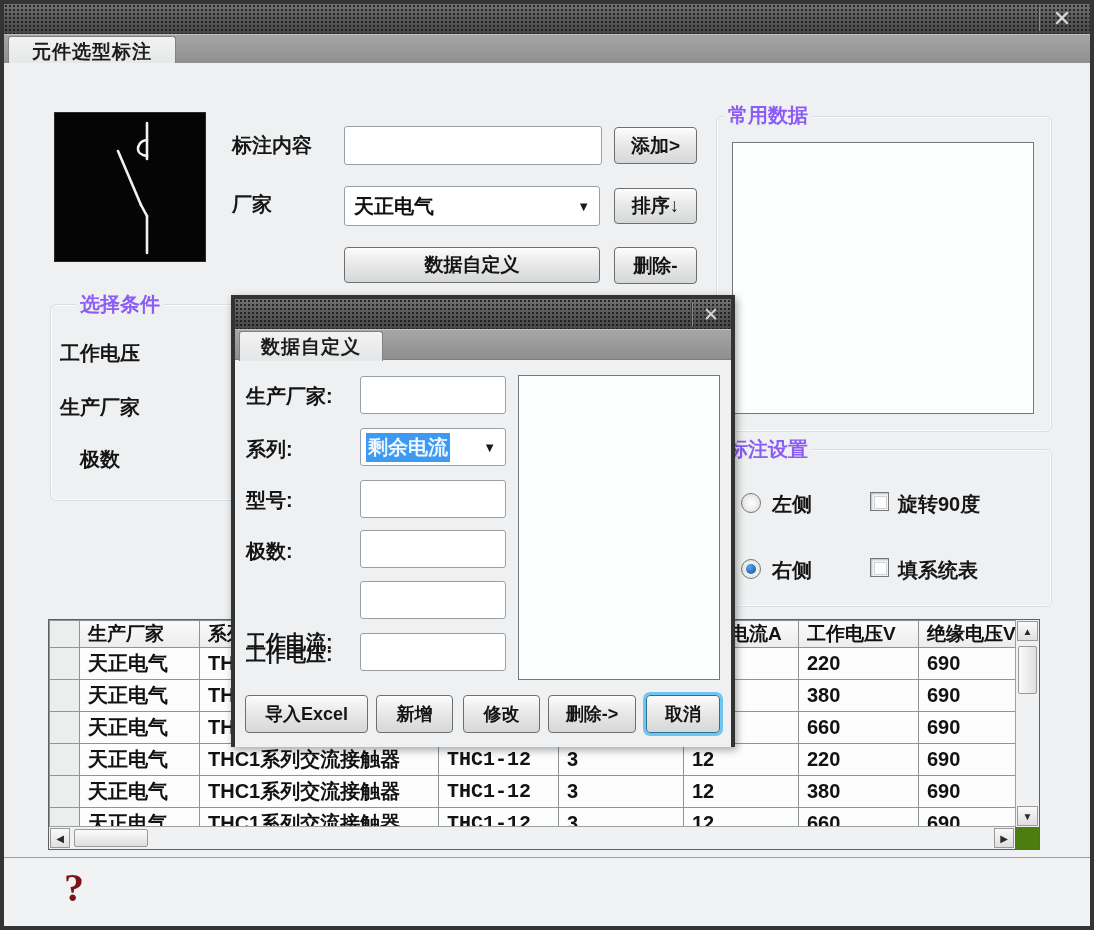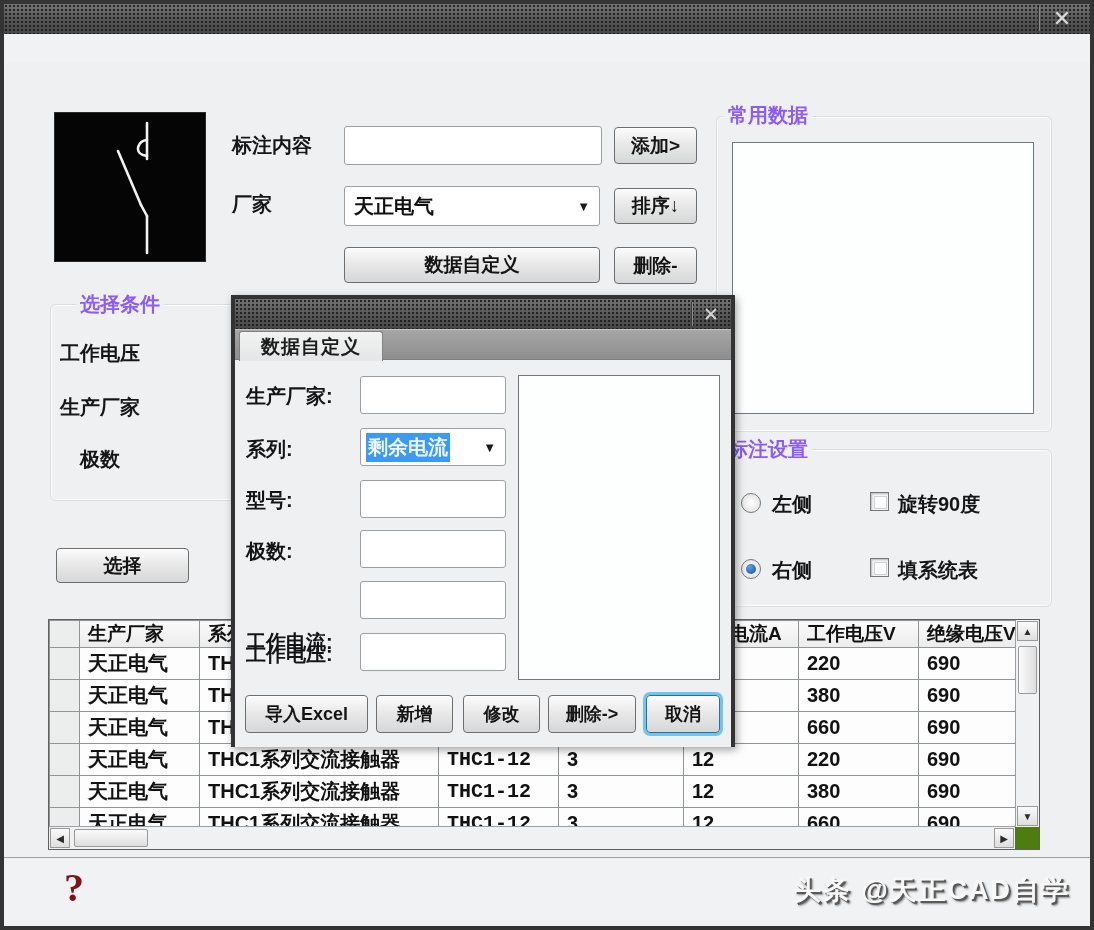--- a/index.html
+++ b/index.html
@@ -99,20 +99,25 @@
 <div id="stage">
   <div class="window">
 
     <div class="titlebar">
       <div class="sep" style="right:50px;"></div>
       <div class="xbtn" style="right:8px; width:40px; font-size:22px;">
         <span>✕</span>
       </div>
     </div>
 
+    <div class="tabstrip" style="top:30px;">
+      <div class="tab" style="left:4px; width:168px;">
+        <span>元件选型标注</span>
+      </div>
+    </div>
 
     <div class="client">
 
       <div class="preview" style="top:49px;">
         <svg width="152" height="150" viewBox="0 0 152 150">
           <g stroke="#f2f2f2" stroke-width="2.6" fill="none" stroke-linecap="round">
             <line x1="92" y1="10" x2="92" y2="46"></line>
             <path d="M92,27 c-9,1 -13,12 -4,15 l4,1"></path>
             <line x1="63" y1="38" x2="86" y2="92"></line>
             <line x1="86" y1="92" x2="92" y2="103"></line>
@@ -146,23 +151,20 @@
       <div class="group" style="left:712px; top:53px; width:336px; height:316px;"></div>
       <div class="gtitle" style="left:720px; top:39px;">常用数据</div>
       <div class="listbox" style="left:728px; top:79px; width:302px; height:272px;"></div>
 
       <div class="group" style="left:46px; top:241px; width:186px; height:197px;"></div>
       <div class="gtitle" style="left:56px; top:228px;margin-left:16px;">选择条件</div>
       <div class="lbl" style="left:56px; top:277px;">工作电压</div>
       <div class="lbl" style="left:56px; top:331px;">生产厂家</div>
       <div class="lbl" style="left:76px; top:383px;">极数</div>
 
-      <div class="btn" style="left:52px; top:485px; width:133px; height:35px;">
-        <span>选择</span>
-      </div>
 
       <div class="group" style="left:712px; top:386px; width:336px; height:158px;"></div>
       <div class="gtitle" style="left:720px; top:373px;">标注设置</div>
 
       <div class="radio" style="left:737px; top:430px;"></div>
       <div class="lbl" style="left:768px; top:428px;">左侧</div>
       <div class="check" style="left:866px; top:429px;"></div>
       <div class="lbl" style="left:894px; top:428px;">旋转90度</div>
 
       <div class="radio on" style="left:737px; top:496px;"></div>
@@ -267,21 +269,20 @@
           <div class="hthumb" style="left:25px; width:74px;"></div>
           <div class="sbtn" style="right:1px; top:1px; width:20px; height:20px;">
               <span>▶</span>
             </div>
         </div>
       </div>
     </div>
 
     <div class="footer">
       <div class="helpq">?</div>
-      <div class="watermark">头条 @天正CAD自学</div>
     </div>
 
     <div class="modal">
       <div class="titlebar">
         <div class="sep" style="right:38px;"></div>
         <div class="xbtn" style="right:4px; width:32px; font-size:19px;">
           <span>✕</span>
         </div>
       </div>
       <div class="tabstrip">

